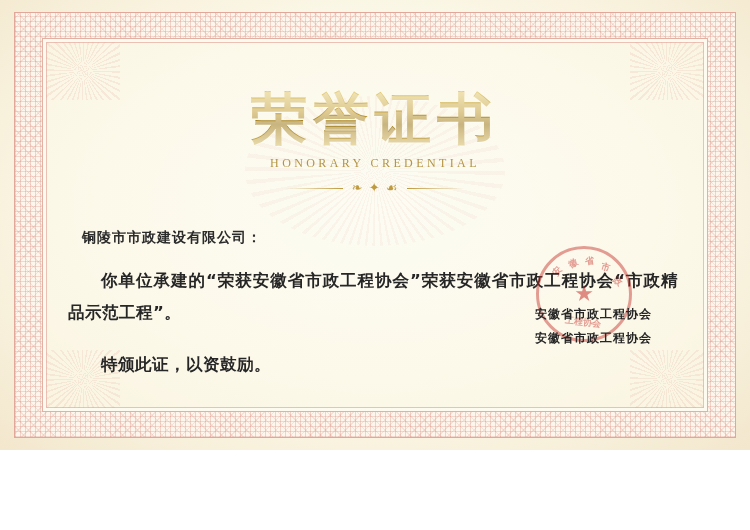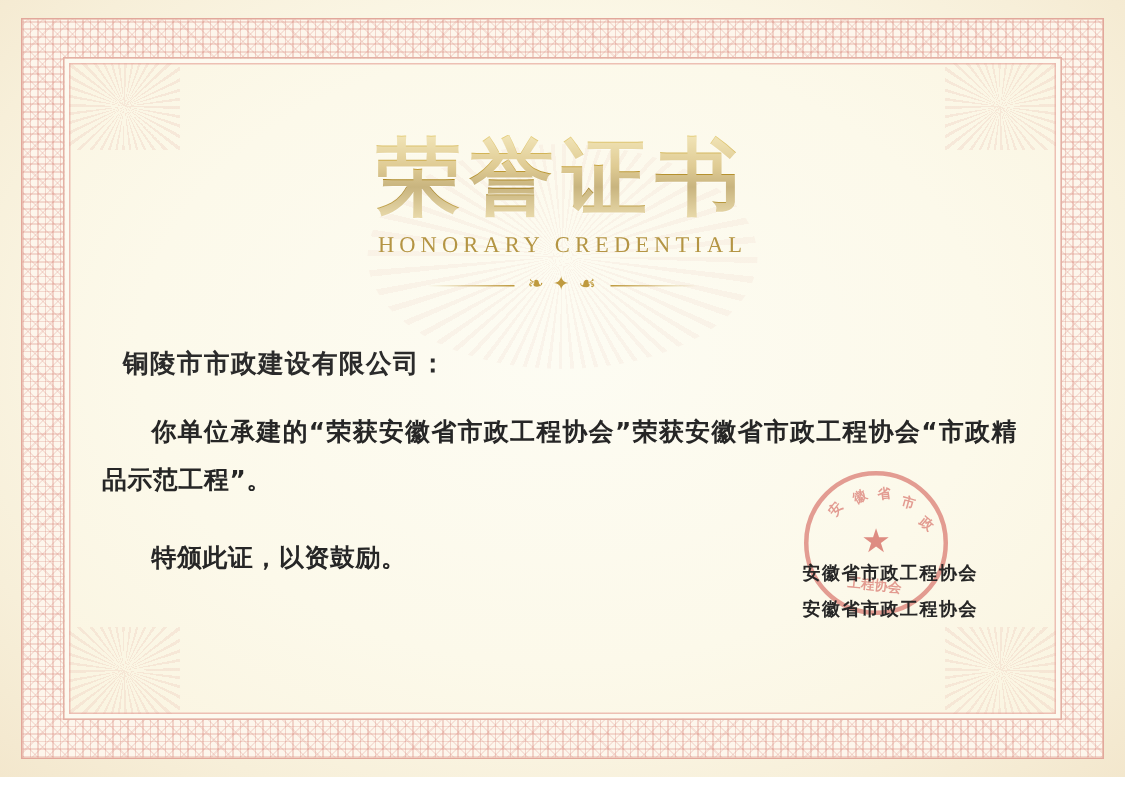--- a/index.html
+++ b/index.html
@@ -13,21 +13,21 @@
     font-family: "DejaVu Sans", sans-serif;
     overflow: hidden;
   }
 
   
   .certificate {
     position: absolute;
     left: 0;
     top: 0;
     width: 750px;
-    height: 518px;
+    height: 450px;
     background:
       radial-gradient(ellipse at 50% 45%, #fdfcf2 0%, #fbf7e6 55%, #f7efd9 80%, #f3e7cd 100%);
     box-sizing: border-box;
     padding-left: 28px;
   }
 
   
   .border-band {
     position: absolute;
     left: 14px;
@@ -103,21 +103,21 @@
     -webkit-background-clip: text;
     background-clip: text;
     -webkit-text-fill-color: transparent;
     text-shadow: 0 1px 0 rgba(255,255,255,0.45);
   }
 
   .subtitle {
     text-align: center;
     margin-top: 10px;
     font-family: "Liberation Serif", serif;
-    font-size: 15px;
+    font-size: 12px;
     letter-spacing: 3.4px;
     color: #b49543;
   }
 
   .divider {
     margin: 10px auto 0;
     width: 180px;
     height: 14px;
     position: relative;
   }
@@ -142,21 +142,21 @@
     font-size: 13px;
     line-height: 14px;
     letter-spacing: 1px;
   }
 
   .addressee {
     margin-top: 34px;
     margin-left: 36px;
     font-family: "DejaVu Sans", sans-serif;
     font-weight: bold;
-    font-size: 17px;
+    font-size: 14px;
     color: #2b2b2b;
     letter-spacing: 1px;
   }
 
   .body-text {
     margin-top: 18px;
     margin-left: 22px;
     margin-right: 26px;
     font-family: "DejaVu Sans", sans-serif;
     font-size: 16.5px;

